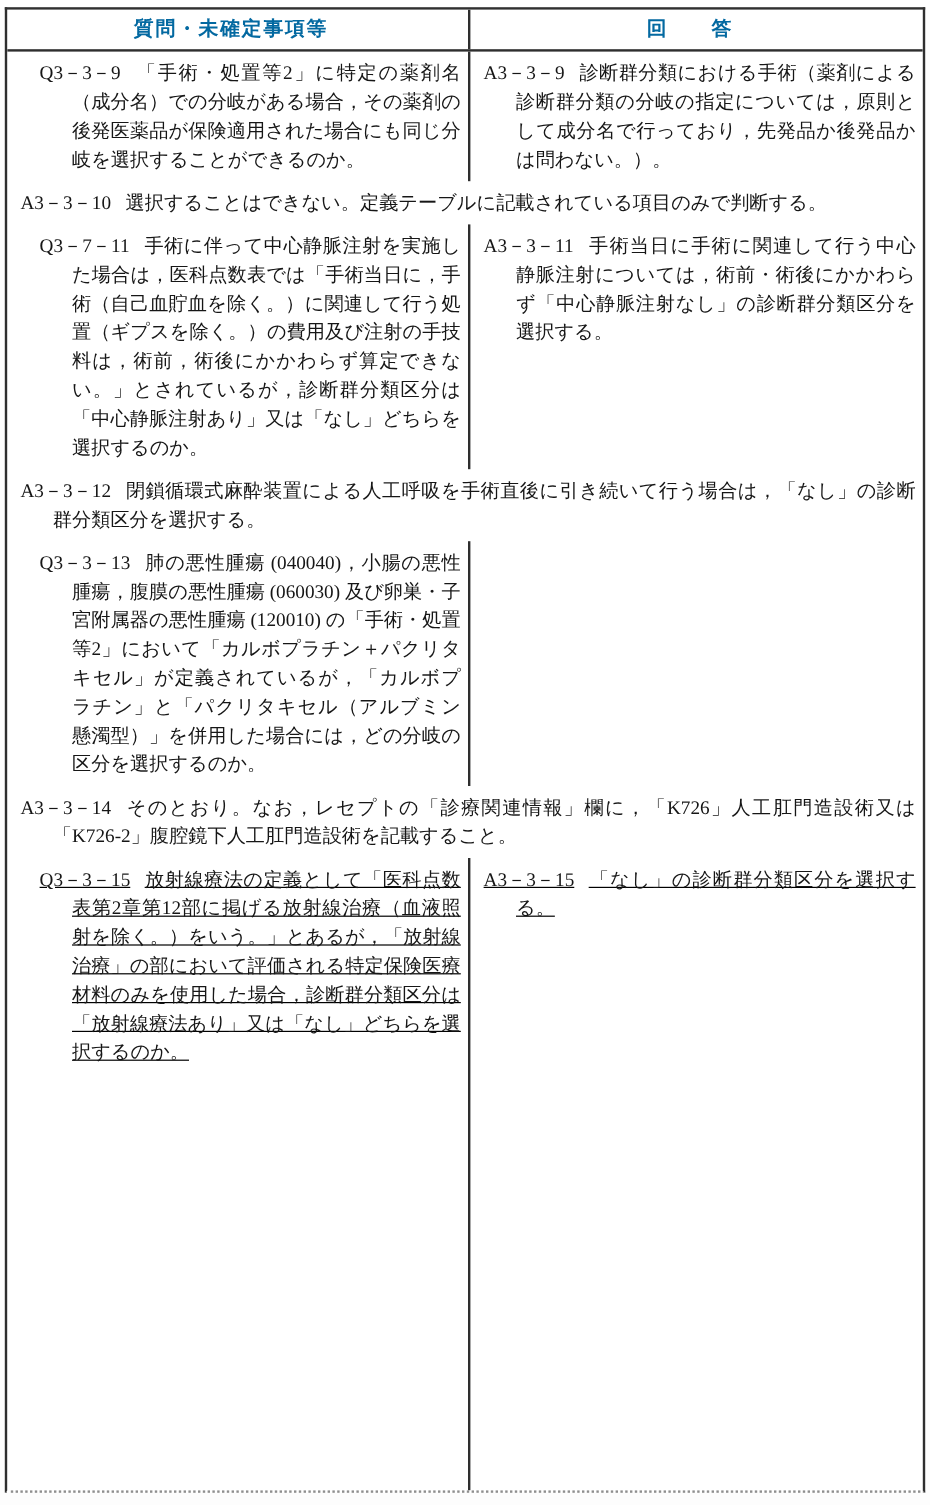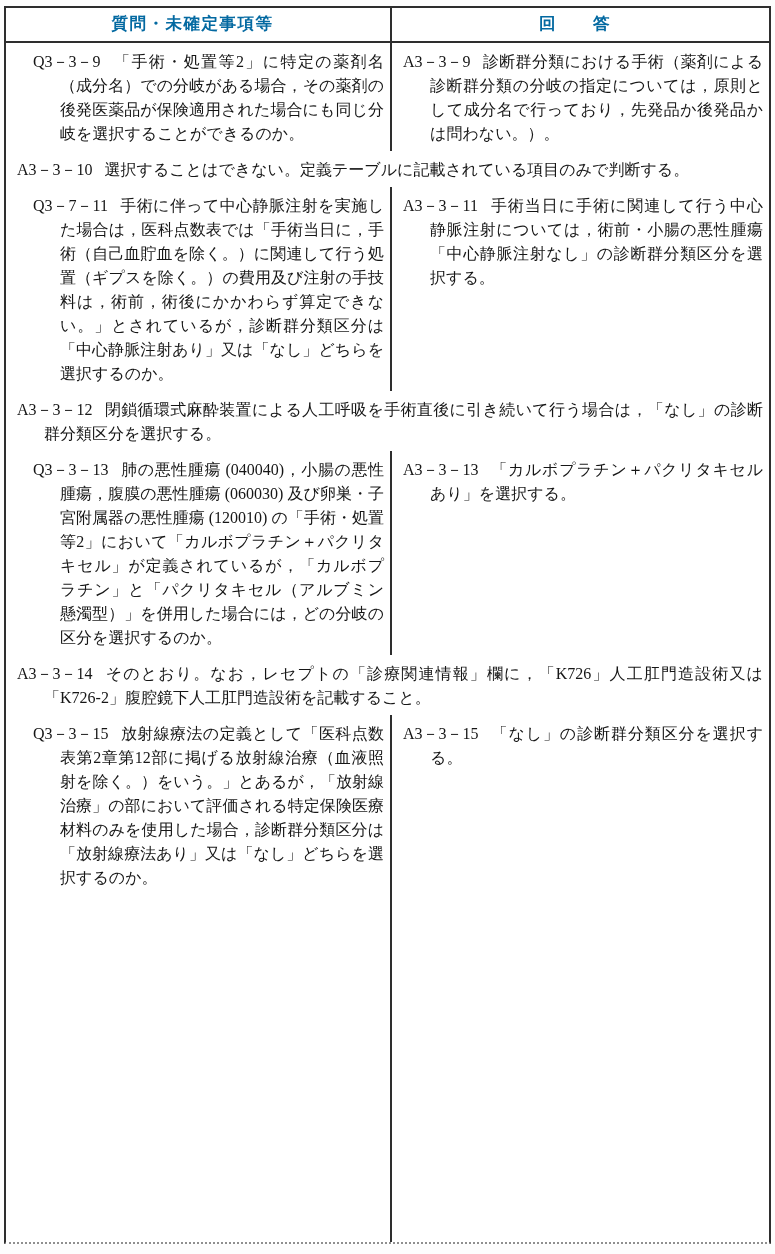--- a/index.html
+++ b/index.html
@@ -50,21 +50,21 @@
 
   .table-body {
     display: flex;
     flex-direction: column;
     flex: 1 1 auto;
   }
   .row {
     display: flex;
     flex: 0 0 auto;
   }
-  .row:last-child { flex: 1 0 auto; }
+  .row:last-child { flex: 1 0 auto; text-decoration: underline; }
 
   .cell {
     box-sizing: border-box;
     padding: 7px 6px 5px 27px;
   }
   .cell.qcell {
     width: 386px;
     border-right: 2px solid #2e2e2e;
   }
   .cell.acell {
@@ -108,36 +108,33 @@
     <div class="cell acell">
       <p class="para"><span class="num-label a-label">A3－3－10</span><span class="a-text">選択することはできない。定義テーブルに記載されている項目のみで判断する。</span></p>
     </div>
   </div>
 
   <div class="row">
     <div class="cell qcell">
       <p class="para"><span class="num-label q-label">Q3－7－11</span><span class="q-text">手術に伴って中心静脈注射を実施した場合は，医科点数表では「手術当日に，手術（自己血貯血を除く。）に関連して行う処置（ギプスを除く。）の費用及び注射の手技料は，術前，術後にかかわらず算定できない。」とされているが，診断群分類区分は「中心静脈注射あり」又は「なし」どちらを選択するのか。</span></p>
     </div>
     <div class="cell acell">
-      <p class="para"><span class="num-label a-label">A3－3－11</span><span class="a-text">手術当日に手術に関連して行う中心静脈注射については，術前・小腸の悪性腫瘍「中心静脈注射なし」の診断群分類区分を選択する。</span></p>
+      <p class="para"><span class="num-label a-label">A3－3－11</span><span class="a-text">手術当日に手術に関連して行う中心静脈注射については，術前・術後にかかわらず「中心静脈注射なし」の診断群分類区分を選択する。</span></p>
     </div>
   </div>
 
   <div class="row">
     <div class="cell acell">
       <p class="para"><span class="num-label a-label">A3－3－12</span><span class="a-text">閉鎖循環式麻酔装置による人工呼吸を手術直後に引き続いて行う場合は，「なし」の診断群分類区分を選択する。</span></p>
     </div>
   </div>
 
   <div class="row">
     <div class="cell qcell">
       <p class="para"><span class="num-label q-label">Q3－3－13</span><span class="q-text">肺の悪性腫瘍 (040040)，小腸の悪性腫瘍，腹膜の悪性腫瘍 (060030) 及び卵巣・子宮附属器の悪性腫瘍 (120010) の「手術・処置等2」において「カルボプラチン＋パクリタキセル」が定義されているが，「カルボプラチン」と「パクリタキセル（アルブミン懸濁型）」を併用した場合には，どの分岐の区分を選択するのか。</span></p>
-    </div>
-    <div class="cell acell">
-      <p class="para"><span class="num-label a-label">A3－3－13</span><span class="a-text">「カルボプラチン＋パクリタキセルあり」を選択する。</span></p>
     </div>
   </div>
 
   <div class="row">
     <div class="cell acell">
       <p class="para"><span class="num-label a-label">A3－3－14</span><span class="a-text">そのとおり。なお，レセプトの「診療関連情報」欄に，「K726」人工肛門造設術又は「K726-2」腹腔鏡下人工肛門造設術を記載すること。</span></p>
     </div>
   </div>
 
   <div class="row">

